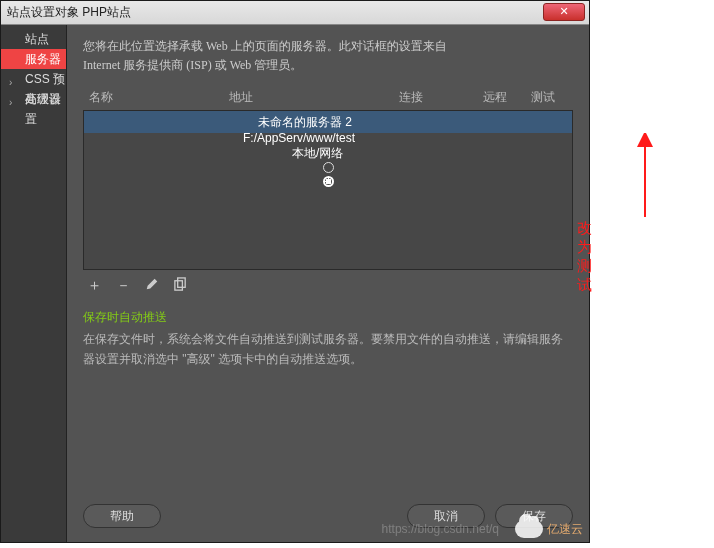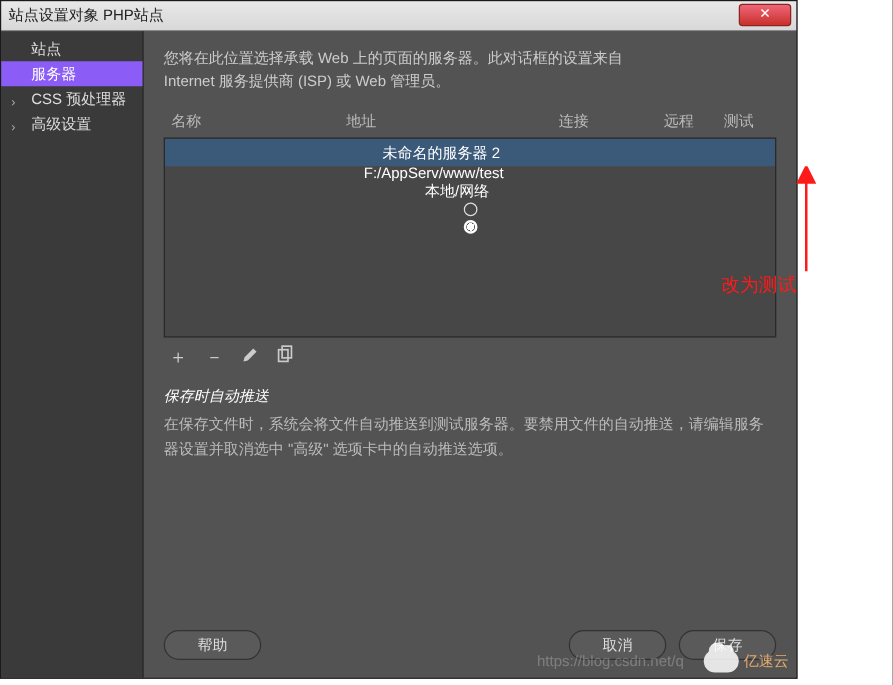--- a/index.html
+++ b/index.html
@@ -6,21 +6,21 @@
     body {
       font-family: "Microsoft YaHei", Arial, sans-serif;
       font-size: 12px;
       background: #fff;
       width: 714px;
       height: 548px;
       overflow: hidden;
       position: relative;
     }
     .dialog {
-      width: 638px;
+      width: 590px;
       height: 543px;
       border: 1px solid #1a1a1a;
       background: #535353;
       position: relative;
     }
     .titlebar {
       height: 24px;
       background: linear-gradient(#e8e8e8, #d8d8d8);
       border-bottom: 1px solid #888;
       display: flex;
@@ -55,21 +55,21 @@
     }
     .sidebar-item {
       height: 20px;
       line-height: 20px;
       color: #ddd;
       padding-left: 24px;
       cursor: pointer;
       position: relative;
     }
     .sidebar-item.selected {
-      background: #8b5cf6;
+      background: #ef4444;
       color: #fff;
     }
     .sidebar-item .chev {
       position: absolute;
       left: 8px;
       top: 4px;
       color: #aaa;
       font-size: 10px;
     }
     .main {
@@ -77,20 +77,21 @@
       background: #535353;
       color: #ccc;
       padding: 12px 16px 10px 16px;
       display: flex;
       flex-direction: column;
       position: relative;
     }
     .intro {
       line-height: 1.6;
       margin-bottom: 10px;
+      font-family: Liberation Serif, serif;
     }
     .table-header {
       display: flex;
       padding: 4px 6px;
       color: #bbb;
       font-size: 12px;
       align-items: flex-end;
     }
     .col-name { width: 140px; }
     .col-addr { width: 170px; }
@@ -128,24 +129,23 @@
     .toolbar {
       display: flex;
       gap: 14px;
       padding: 6px 4px;
       color: #ccc;
       font-size: 15px;
       align-items: center;
     }
     .toolbar span { cursor: pointer; }
     .section-title {
-      color: #ffffff;
+      color: #84cc16;
       margin-top: 8px;
       margin-bottom: 4px;
-      font-style: italic;
     }
     .section-desc {
       line-height: 1.6;
       color: #bbb;
     }
     .footer {
       position: absolute;
       bottom: 14px;
       left: 16px;
       right: 16px;

